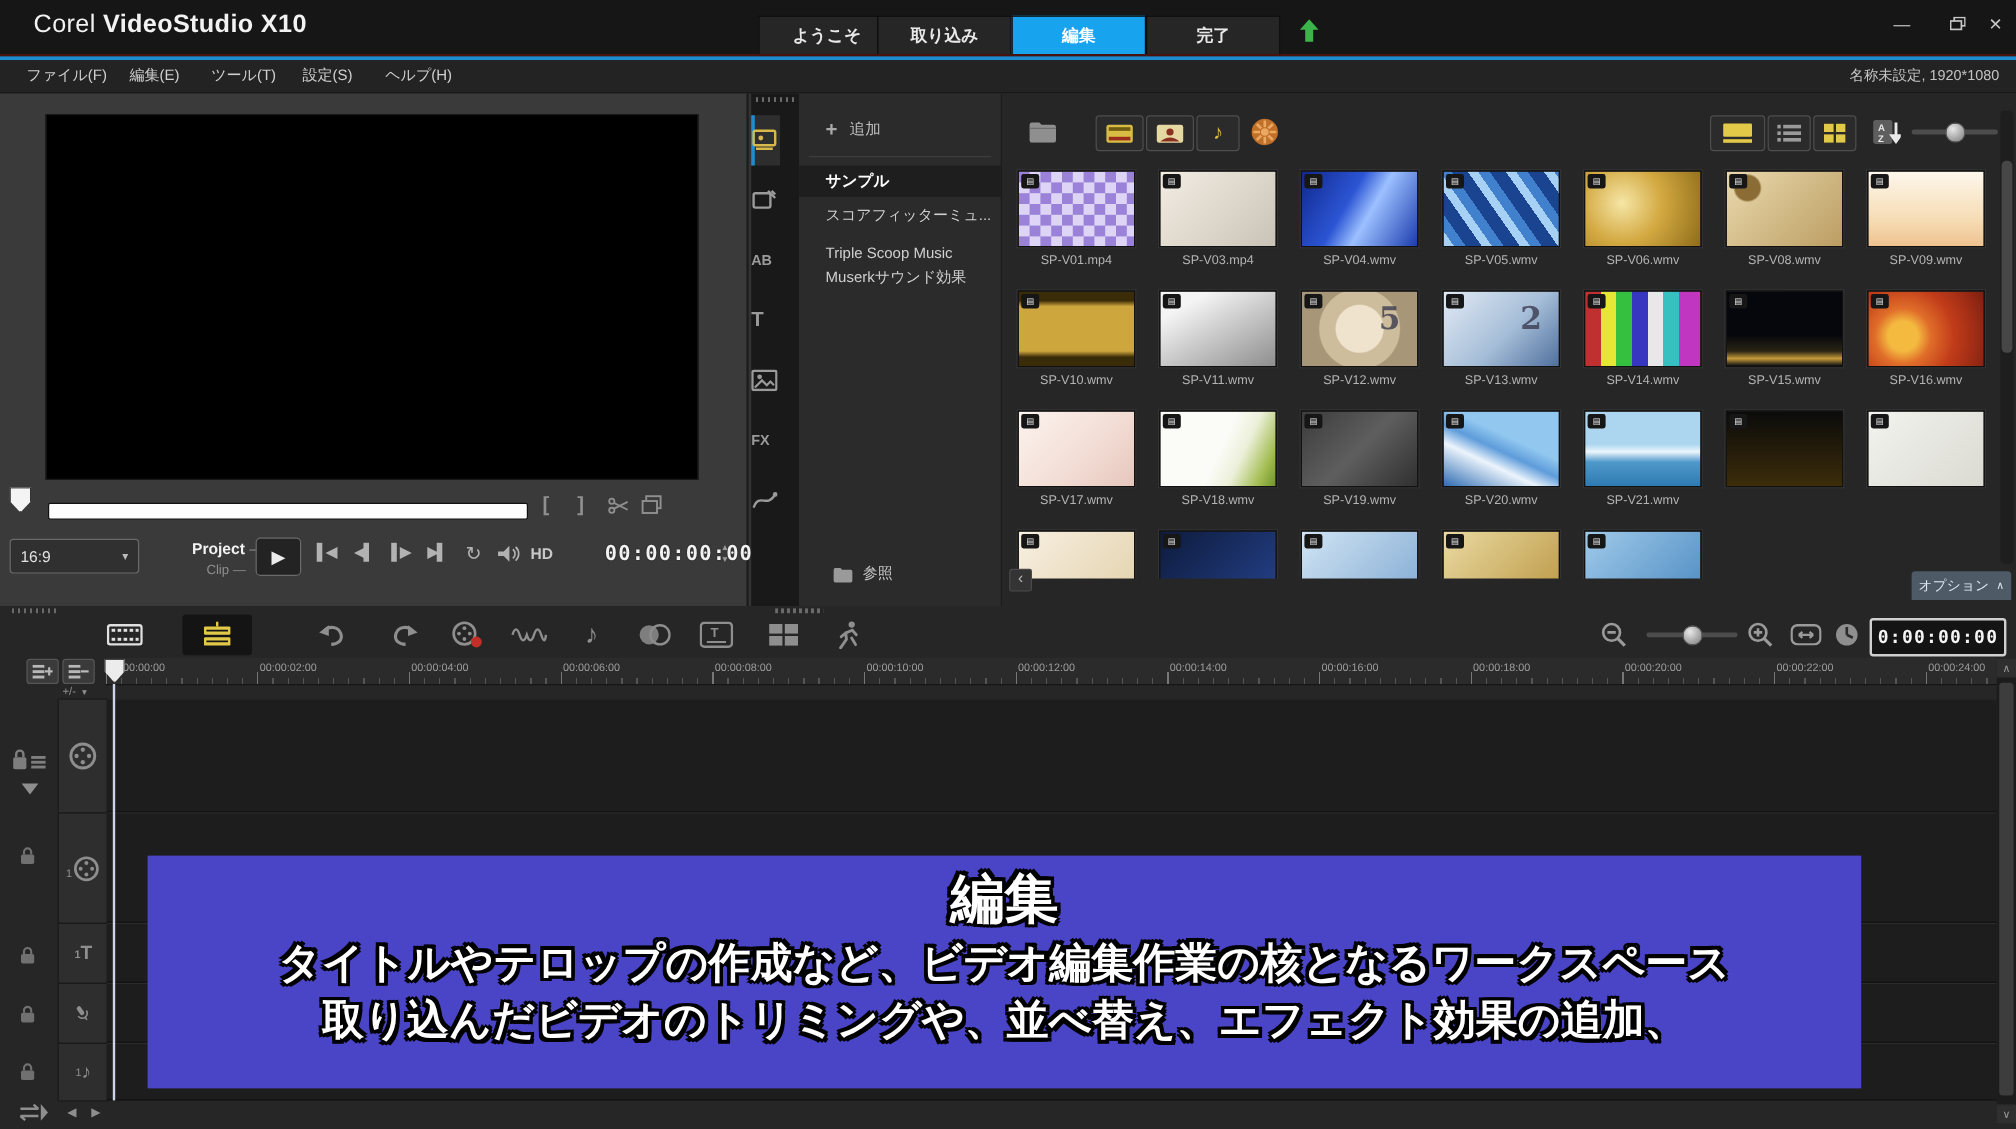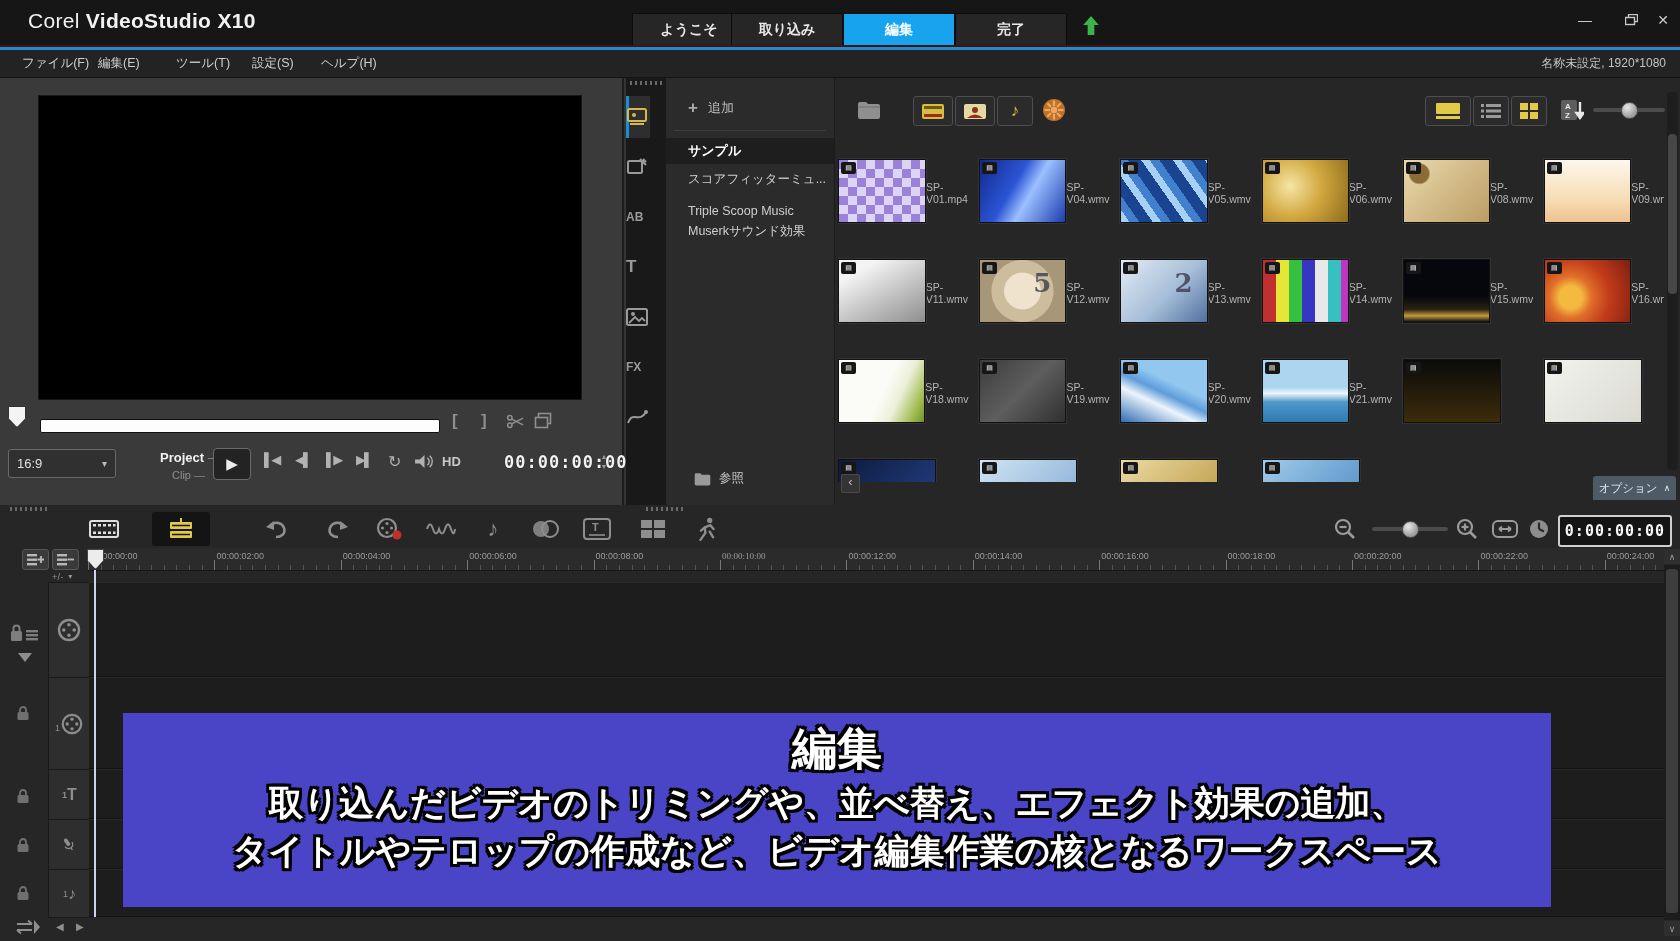--- a/index.html
+++ b/index.html
@@ -66,21 +66,21 @@
   
   .content{left:835px;top:78px;width:845px;height:427px;background:#262626;}
   .ftn{position:absolute;top:18px;height:28px;display:flex;align-items:center;justify-content:center;cursor:pointer;}
   .fbtn{border:1px solid #4e4e4e;border-radius:3px;background:#2b2b2b;width:38px;}
   .vwbtn{border:1px solid #4e4e4e;border-radius:3px;background:#2b2b2b;}
   .slider-track{position:absolute;top:30px;height:4px;background:#4c4c4c;border-radius:2px;}
   .slider-knob{position:absolute;top:-6px;width:15px;height:15px;border-radius:50%;
                background:radial-gradient(circle at 35% 30%,#e8e8e8,#9a9a9a 70%);border:1px solid #555;cursor:pointer;}
   #media-grid{position:absolute;left:3px;top:62px;width:826px;height:342px;overflow:hidden;
               display:grid;grid-template-columns:repeat(7,1fr);grid-auto-rows:100px;}
-  .mcell{position:relative;display:flex;flex-direction:row;align-items:center;cursor:pointer;}
+  .mcell{position:relative;display:flex;flex-direction:column;align-items:center;cursor:pointer;}
   .mthumb{position:relative;width:96px;height:62px;margin-top:2px;border:1px solid #111;box-shadow:0 0 0 1px #333;}
   .mbadge{position:absolute;left:2px;top:2px;width:15px;height:12px;background:#161616;border-radius:2px;
           color:#e8e8e8;font-size:7px;display:flex;align-items:center;justify-content:center;}
   .mnum{position:absolute;right:14px;top:8px;font-size:26px;font-weight:bold;color:#3c3c50;opacity:.8;font-family:"DejaVu Serif",serif;}
   .mlabel{margin-top:5px;font-size:10.5px;color:#b4b4b4;}
   .backbtn{left:6px;top:396px;width:17px;height:17px;background:#343434;border:1px solid #4a4a4a;border-radius:2px;
            color:#bbb;font-size:13px;line-height:14px;text-align:center;cursor:pointer;}
   .optbtn{left:758px;top:398px;width:83px;height:24px;background:#4e5a66;border-radius:3px 3px 0 0;color:#dde6f0;
           font-size:11.5px;display:flex;align-items:center;justify-content:center;gap:6px;cursor:pointer;}
   .libscroll{left:832px;top:14px;width:11px;height:378px;background:#1e1e1e;border-radius:4px;}
@@ -166,21 +166,21 @@
     </div>
     <div class="abs winbtn" style="left:1650px;">
         <span>✕</span>
       </div>
   </div>
   <div class="abs accent-red"></div>
   <div class="abs accent-blue" style="background: rgb(30, 140, 208);"></div>
 
   <div class="abs menubar">
     <div class="abs menuitem" style="left:12px;">ファイル(F)</div>
-    <div class="abs menuitem" style="left:88px;">編集(E)</div>
+    <div class="abs menuitem" style="left:98px;">編集(E)</div>
     <div class="abs menuitem" style="left:166px;">ツール(T)</div>
     <div class="abs menuitem" style="left:242px;">設定(S)</div>
     <div class="abs menuitem" style="left:311px;">ヘルプ(H)</div>
     <div class="abs projinfo">名称未設定, 1920*1080</div>
   </div>
 
   <div class="abs mainbg"></div>
 
   <div class="abs preview-panel">
     <div class="abs video-frame"></div>
@@ -379,20 +379,26 @@
     <div class="slider-track" style="left:758px;width:72px;">
       <div class="slider-knob" style="left:28px;"></div>
     </div>
 
     <div id="media-grid">
         <div class="mcell">
           <div class="mthumb" style="background: repeating-conic-gradient(rgb(221, 212, 246) 0%, rgb(221, 212, 246) 25%, rgb(154, 130, 216) 0%, rgb(154, 130, 216) 50%) 0px 0px / 18px 18px;">
             <div class="mbadge">▤</div>
           </div>
           <span class="mlabel">SP-V01.mp4</span>
+        </div>
+        <div class="mcell">
+          <div class="mthumb" style="background: linear-gradient(135deg, rgb(242, 236, 228), rgb(221, 214, 202) 55%, rgb(201, 194, 182));">
+            <div class="mbadge">▤</div>
+          </div>
+          <span class="mlabel">SP-V03.mp4</span>
         </div>
         <div class="mcell">
           <div class="mthumb" style="background: linear-gradient(120deg, rgb(16, 40, 142) 0%, rgb(44, 85, 212) 40%, rgb(156, 192, 255) 58%, rgb(28, 60, 174) 100%);">
             <div class="mbadge">▤</div>
           </div>
           <span class="mlabel">SP-V04.wmv</span>
         </div>
         <div class="mcell">
           <div class="mthumb" style="background: repeating-linear-gradient(55deg, rgb(166, 208, 244) 0px, rgb(166, 208, 244) 7px, rgb(64, 128, 204) 7px, rgb(64, 128, 204) 15px, rgb(26, 68, 144) 15px, rgb(26, 68, 144) 26px);">
             <div class="mbadge">▤</div>
@@ -681,21 +687,21 @@
         </svg>
     </div>
     <div class="abs ruler" id="ruler">
       <div class="ruler-ticks-minor"></div>
       <div class="ruler-ticks-major"></div>
     <span class="ruler-label" style="left: 2px;">00:00:00:00</span>
         <span class="ruler-label" style="left: 128.4px;">00:00:02:00</span>
         <span class="ruler-label" style="left: 254.8px;">00:00:04:00</span>
         <span class="ruler-label" style="left: 381.2px;">00:00:06:00</span>
         <span class="ruler-label" style="left: 507.6px;">00:00:08:00</span>
-        <span class="ruler-label" style="left: 634px; font-family: Liberation Serif, serif;">00:00:10:00</span>
+        <span class="ruler-label" style="left: 634px;">00:00:10:00</span>
         <span class="ruler-label" style="left: 760.4px;">00:00:12:00</span>
         <span class="ruler-label" style="left: 886.8px;">00:00:14:00</span>
         <span class="ruler-label" style="left: 1013.2px;">00:00:16:00</span>
         <span class="ruler-label" style="left: 1139.6px;">00:00:18:00</span>
         <span class="ruler-label" style="left: 1266px;">00:00:20:00</span>
         <span class="ruler-label" style="left: 1392.4px;">00:00:22:00</span>
         <span class="ruler-label" style="left: 1518.8px;">00:00:24:00</span>
       </div>
     <div class="abs pm-row">
       <span>+/-</span>
@@ -800,17 +806,17 @@
     <div class="abs vscroll-btn" style="top:44px;">
         <span>∧</span>
       </div>
     <div class="abs vscroll-btn" style="top:416px;">
         <span>∨</span>
       </div>
   </div>
 
   <div class="abs vid-overlay" style="background: rgb(74, 68, 198);">
     <div class="ov-title">編集</div>
+    <div class="ov-line">タイトルやテロップの作成など、ビデオ編集作業の核となるワークスペース</div>
     <div class="ov-line">取り込んだビデオのトリミングや、並べ替え、エフェクト効果の追加、</div>
-    <div class="ov-line">タイトルやテロップの作成など、ビデオ編集作業の核となるワークスペース</div>
   </div>
 
 </div>
 
 </body></html>

